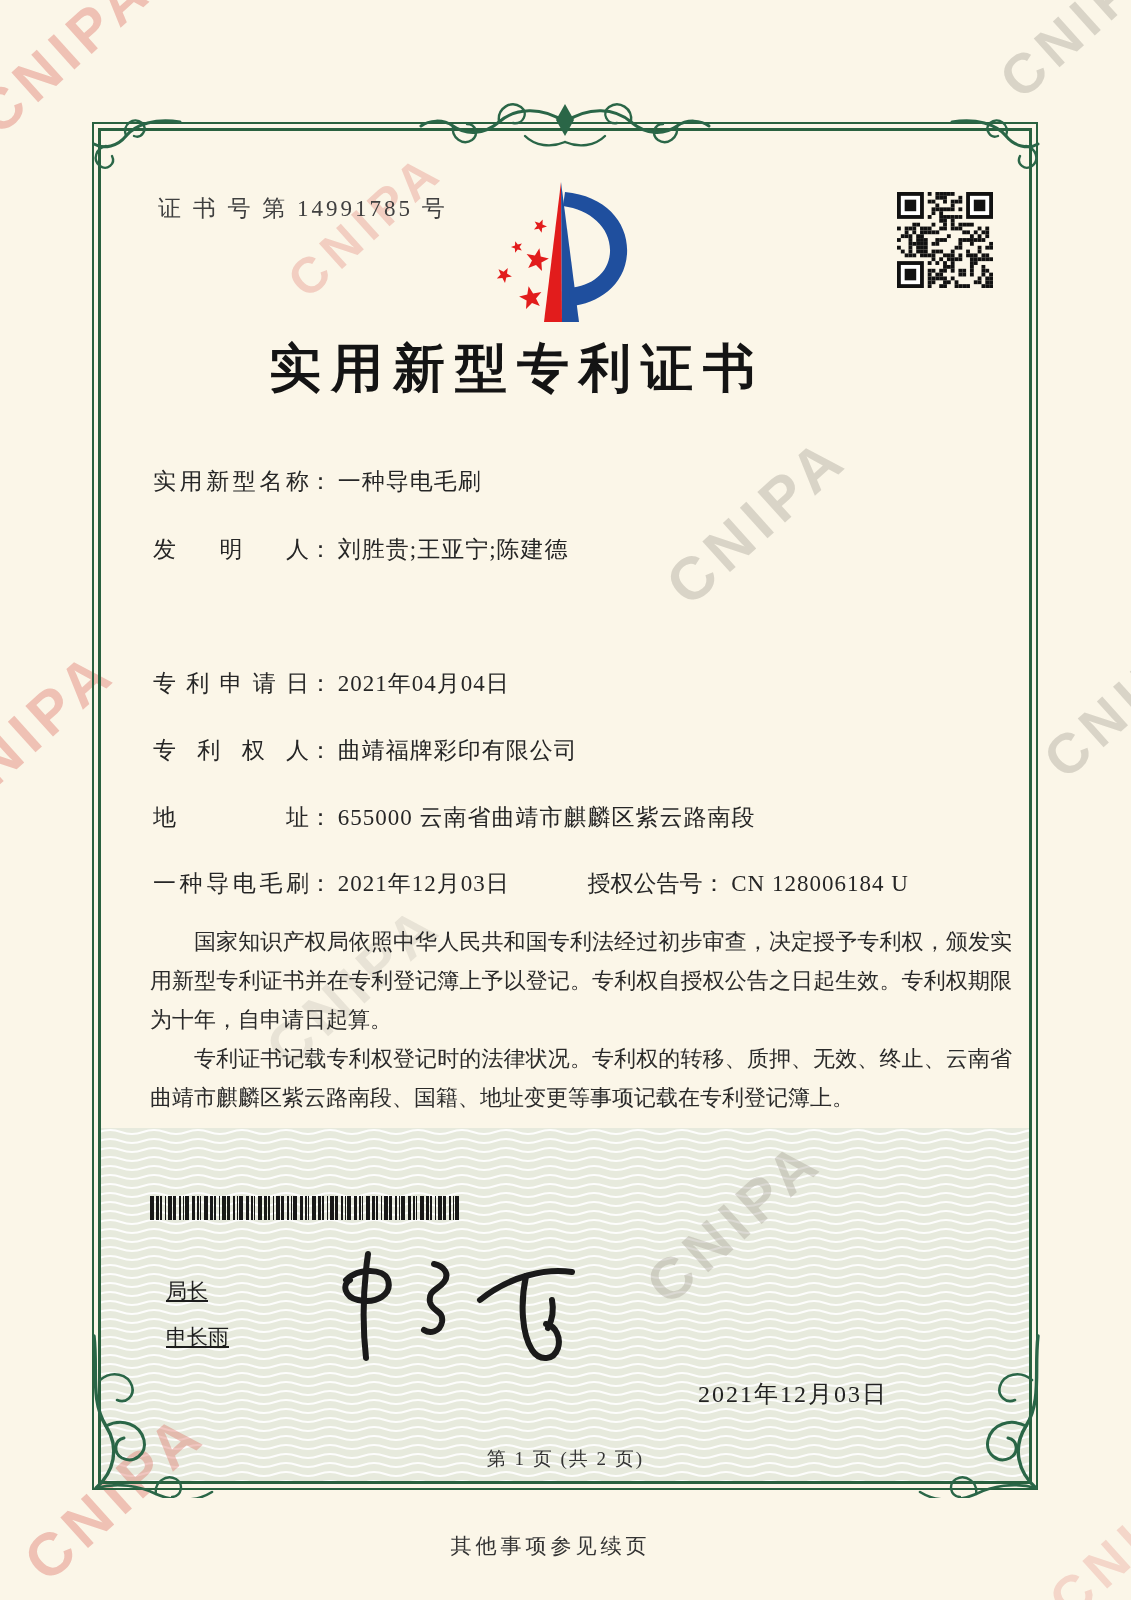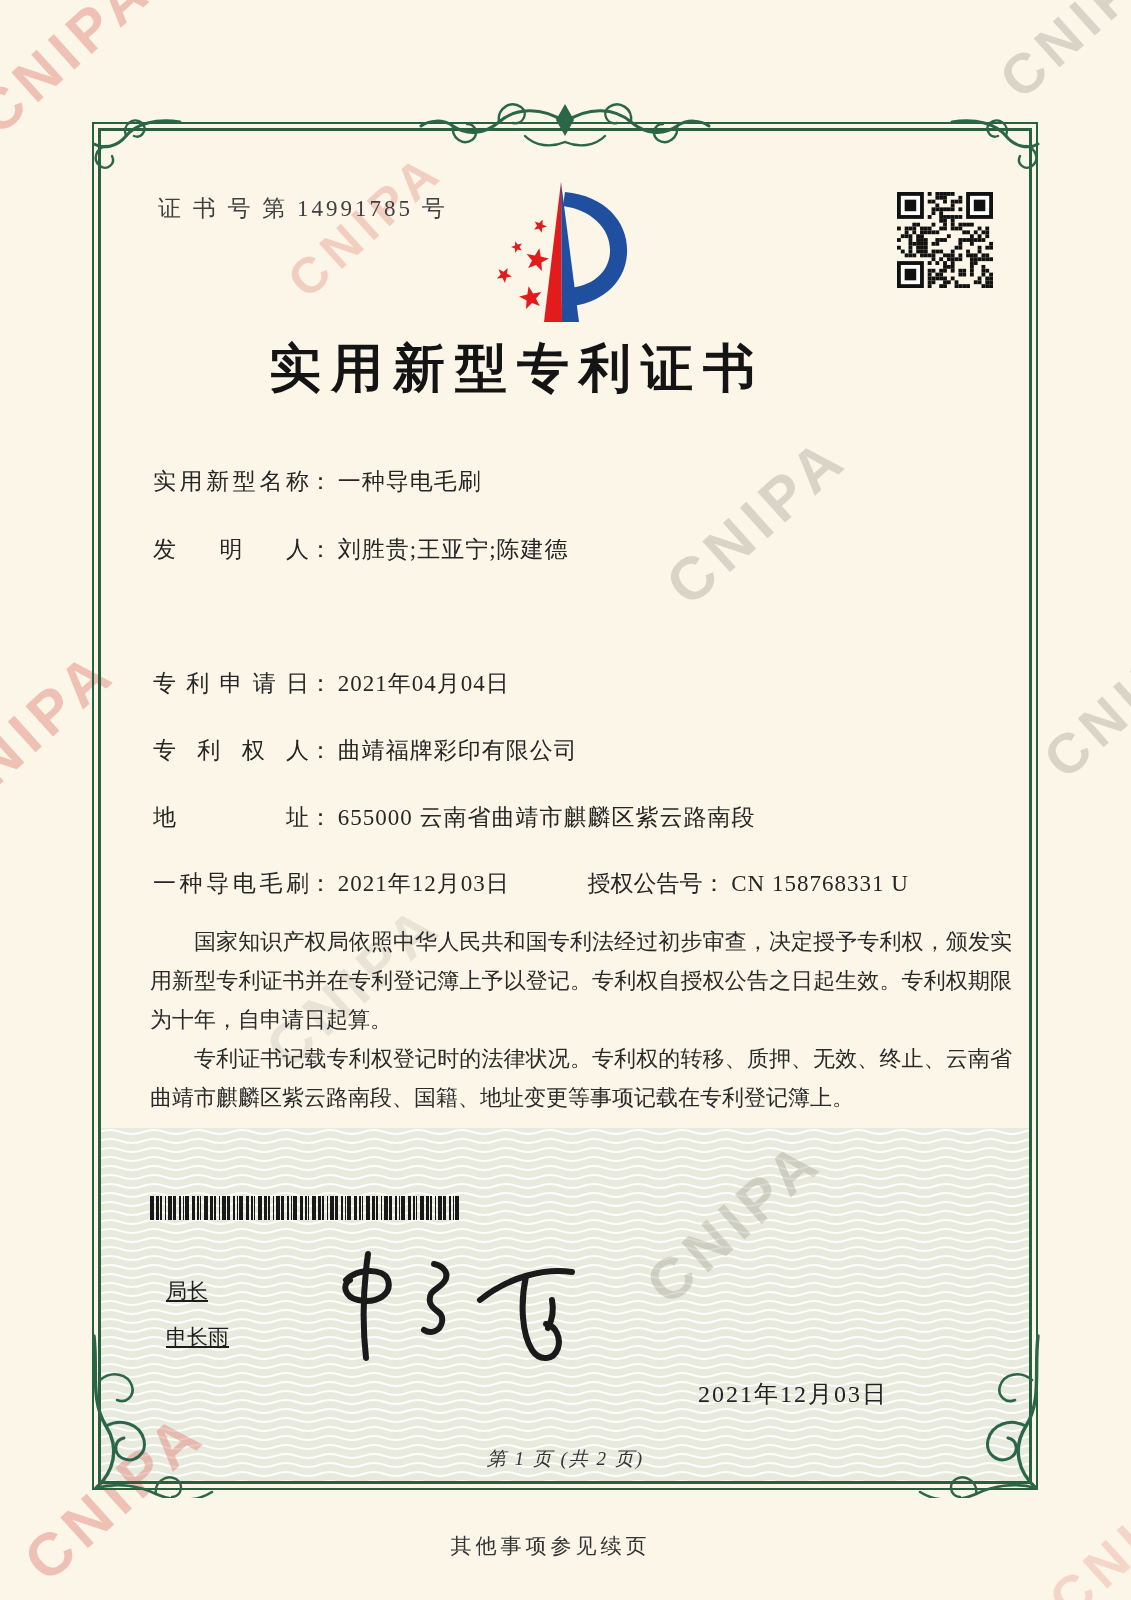--- a/index.html
+++ b/index.html
@@ -52,21 +52,21 @@
   .paragraphs{
     position:absolute;left:150px;top:922px;width:862px;
     font-size:22px;line-height:39px;text-align:justify;color:#2a2a2a;
   }
   .paragraphs p{margin:0;text-indent:2em;}
   .barcode{position:absolute;left:150px;top:1196px;}
   .officer{position:absolute;left:166px;top:1268px;font-family:"Liberation Sans","DejaVu Sans",sans-serif;
     font-size:21px;color:#1d1d1d;line-height:46px;text-decoration:underline;}
   .signature{position:absolute;left:330px;top:1242px;}
   .grant-date{position:absolute;left:698px;top:1378px;font-size:24px;letter-spacing:2px;color:#222;}
-  .page-info{position:absolute;left:0;top:1446px;width:1131px;text-align:center;font-size:19px;color:#333;letter-spacing:2px;font-style:italic;}
+  .page-info{position:absolute;left:0;top:1446px;width:1131px;text-align:center;font-size:19px;color:#333;letter-spacing:2px;}
   .continuation{position:absolute;left:0;top:1532px;width:1101px;text-align:center;font-size:21px;color:#333;letter-spacing:4px;}
   .green{stroke:#2a6647;fill:none;stroke-linecap:round;}
 </style>
 </head>
 <body>
 
 <div class="wave-band">
   <svg id="waves" width="932" height="355">
       <path d="M0 4 q11 -4 22 0 q11 4 22 0 q11 -4 22 0 q11 4 22 0 q11 -4 22 0 q11 4 22 0 q11 -4 22 0 q11 4 22 0 q11 -4 22 0 q11 4 22 0 q11 -4 22 0 q11 4 22 0 q11 -4 22 0 q11 4 22 0 q11 -4 22 0 q11 4 22 0 q11 -4 22 0 q11 4 22 0 q11 -4 22 0 q11 4 22 0 q11 -4 22 0 q11 4 22 0 q11 -4 22 0 q11 4 22 0 q11 -4 22 0 q11 4 22 0 q11 -4 22 0 q11 4 22 0 q11 -4 22 0 q11 4 22 0 q11 -4 22 0 q11 4 22 0 q11 -4 22 0 q11 4 22 0 q11 -4 22 0 q11 4 22 0 q11 -4 22 0 q11 4 22 0 q11 -4 22 0 q11 4 22 0 q11 -4 22 0 q11 4 22 0 q11 -4 22 0 q11 4 22 0" fill="none" stroke="rgba(255,255,255,0.9)" stroke-width="2.2"></path>
       <path d="M0 13 q11 -4 22 0 q11 4 22 0 q11 -4 22 0 q11 4 22 0 q11 -4 22 0 q11 4 22 0 q11 -4 22 0 q11 4 22 0 q11 -4 22 0 q11 4 22 0 q11 -4 22 0 q11 4 22 0 q11 -4 22 0 q11 4 22 0 q11 -4 22 0 q11 4 22 0 q11 -4 22 0 q11 4 22 0 q11 -4 22 0 q11 4 22 0 q11 -4 22 0 q11 4 22 0 q11 -4 22 0 q11 4 22 0 q11 -4 22 0 q11 4 22 0 q11 -4 22 0 q11 4 22 0 q11 -4 22 0 q11 4 22 0 q11 -4 22 0 q11 4 22 0 q11 -4 22 0 q11 4 22 0 q11 -4 22 0 q11 4 22 0 q11 -4 22 0 q11 4 22 0 q11 -4 22 0 q11 4 22 0 q11 -4 22 0 q11 4 22 0 q11 -4 22 0 q11 4 22 0" fill="none" stroke="rgba(255,255,255,0.9)" stroke-width="2.2"></path>
@@ -421,21 +421,21 @@
     <span class="fvalue">曲靖福牌彩印有限公司</span>
   </div>
   <div class="field-row" style="top:802px;">
     <span class="flabel">地址</span><span>：</span>
     <span class="fvalue">655000 云南省曲靖市麒麟区紫云路南段</span>
   </div>
   <div class="field-row" style="top:868px;">
     <span class="flabel">一种导电毛刷</span><span>：</span>
     <span class="fvalue">2021年12月03日</span>
     <span class="pair2"><span>授权公告号</span><span>：</span></span>
-    <span class="fvalue">CN 158768331 U</span>
+    <span class="fvalue">CN 128006184 U</span>
   </div>
 
   <div class="paragraphs">
     <p>国家知识产权局依照中华人民共和国专利法经过初步审查，决定授予专利权，颁发实用新型专利证书并在专利登记簿上予以登记。专利权自授权公告之日起生效。专利权期限为十年，自申请日起算。</p>
     <p>专利证书记载专利权登记时的法律状况。专利权的转移、质押、无效、终止、云南省曲靖市麒麟区紫云路南段、国籍、地址变更等事项记载在专利登记簿上。</p>
   </div>
 
   <svg class="barcode" id="barcode" width="314" height="24">
       <rect x="0" y="0" width="4" height="24" fill="#181818"></rect>
       <rect x="6" y="0" width="3" height="24" fill="#181818"></rect>

